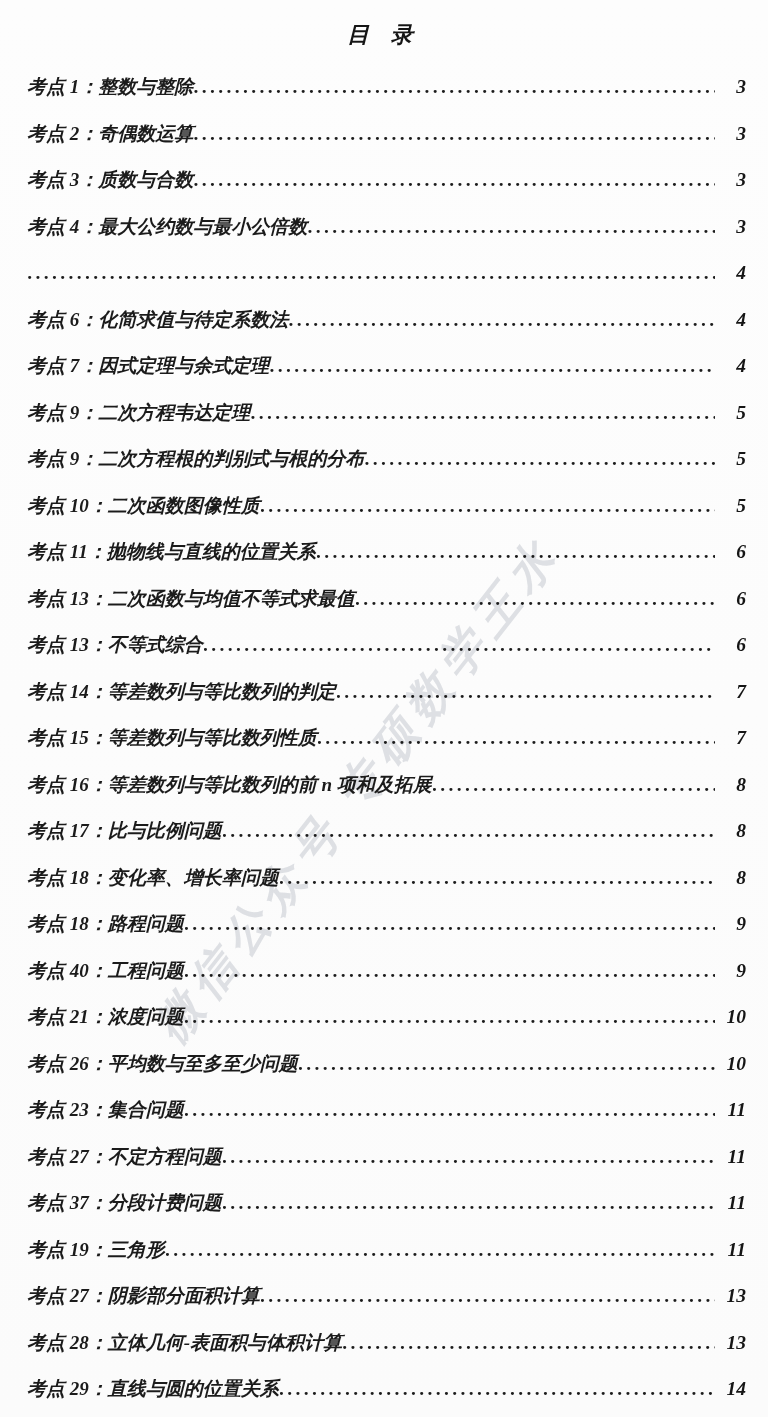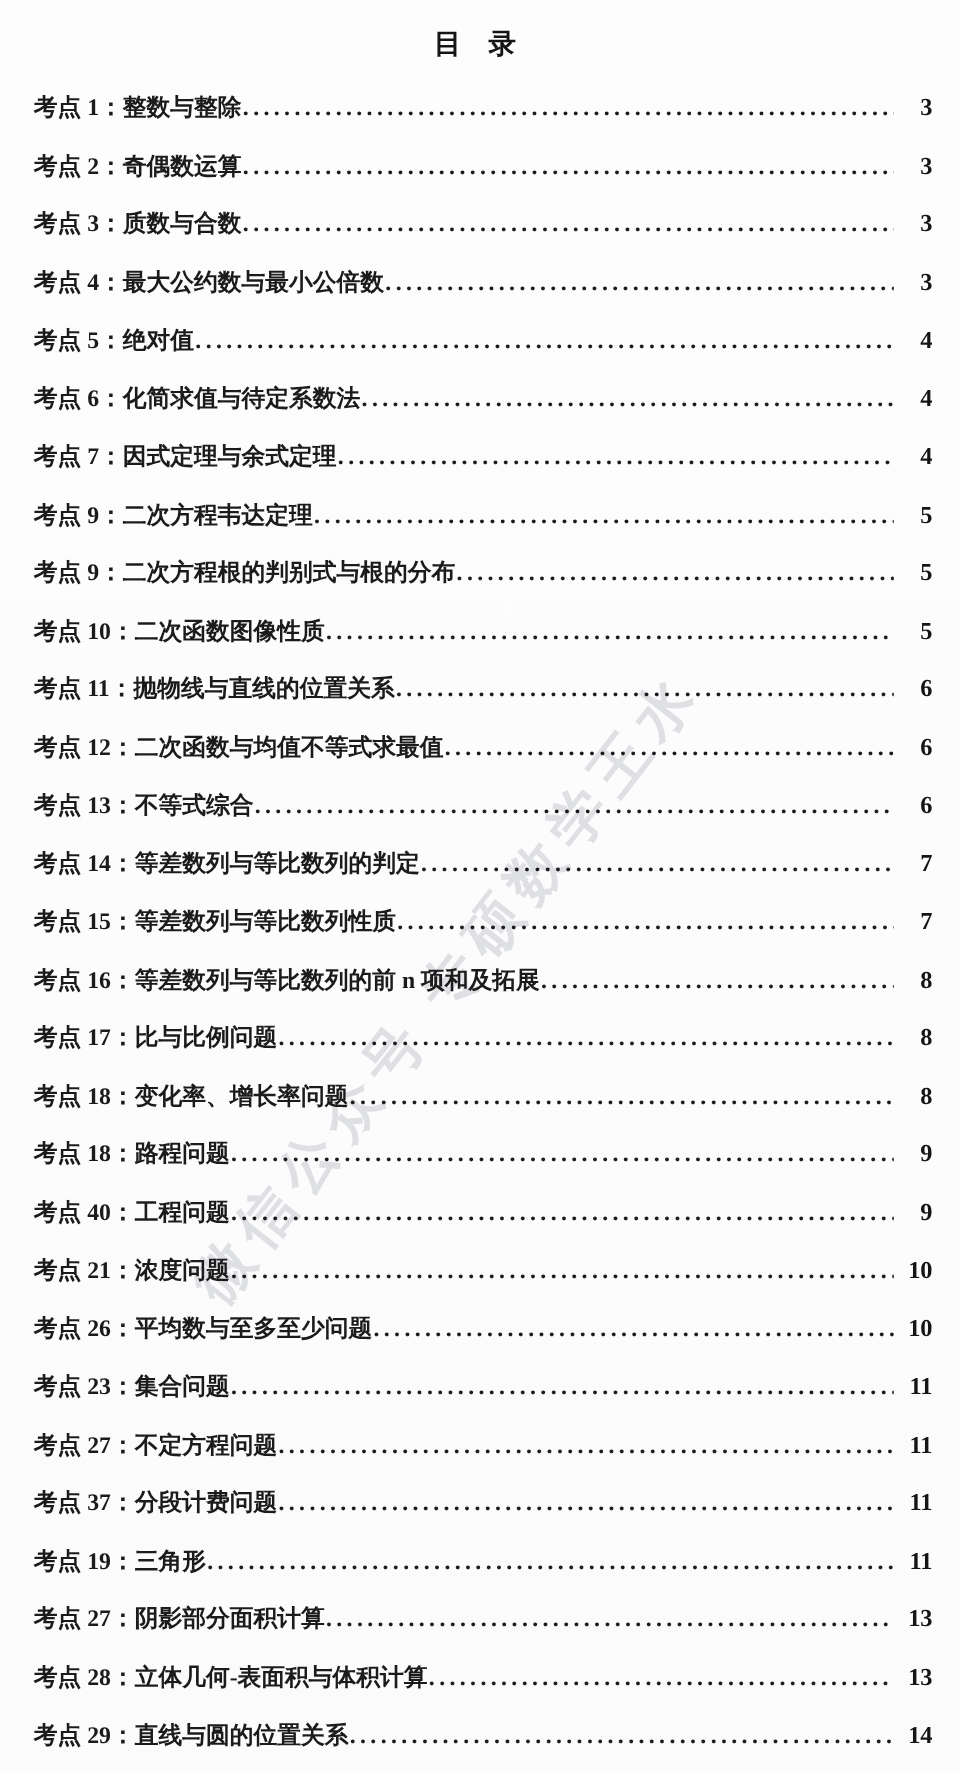--- a/index.html
+++ b/index.html
@@ -10,20 +10,21 @@
     overflow: hidden;
     background: #fcfcfc;
     font-family: "Liberation Serif", "DejaVu Serif", serif;
   }
   .page {
     position: relative;
     width: 768px;
     height: 1417px;
     background: linear-gradient(180deg, #fdfdfd 0%, #fbfbfb 100%);
     color: #1e1e1e;
+    font-style: italic;
   }
   .doc-title {
     position: absolute;
     top: 20px;
     left: 0;
     right: 0;
     text-align: center;
     font-size: 22px;
     font-weight: bold;
     letter-spacing: 8px;
@@ -109,21 +110,20 @@
       <span class="toc-page">3</span>
     </div>
 
     <div class="toc-row">
       <span class="toc-title">考点 4：最大公约数与最小公倍数</span>
       <span class="toc-dots">........................................................................................................................................................................................................</span>
       <span class="toc-page">3</span>
     </div>
 
     <div class="toc-row">
-      <span class="toc-title">考点 5：绝对值</span>
       <span class="toc-dots">........................................................................................................................................................................................................</span>
       <span class="toc-page">4</span>
     </div>
 
     <div class="toc-row">
       <span class="toc-title">考点 6：化简求值与待定系数法</span>
       <span class="toc-dots">........................................................................................................................................................................................................</span>
       <span class="toc-page">4</span>
     </div>
 
@@ -151,21 +151,21 @@
       <span class="toc-page">5</span>
     </div>
 
     <div class="toc-row">
       <span class="toc-title">考点 11：抛物线与直线的位置关系</span>
       <span class="toc-dots">........................................................................................................................................................................................................</span>
       <span class="toc-page">6</span>
     </div>
 
     <div class="toc-row">
-      <span class="toc-title">考点 12：二次函数与均值不等式求最值</span>
+      <span class="toc-title">考点 13：二次函数与均值不等式求最值</span>
       <span class="toc-dots">........................................................................................................................................................................................................</span>
       <span class="toc-page">6</span>
     </div>
 
     <div class="toc-row">
       <span class="toc-title">考点 13：不等式综合</span>
       <span class="toc-dots">........................................................................................................................................................................................................</span>
       <span class="toc-page">6</span>
     </div>
 

